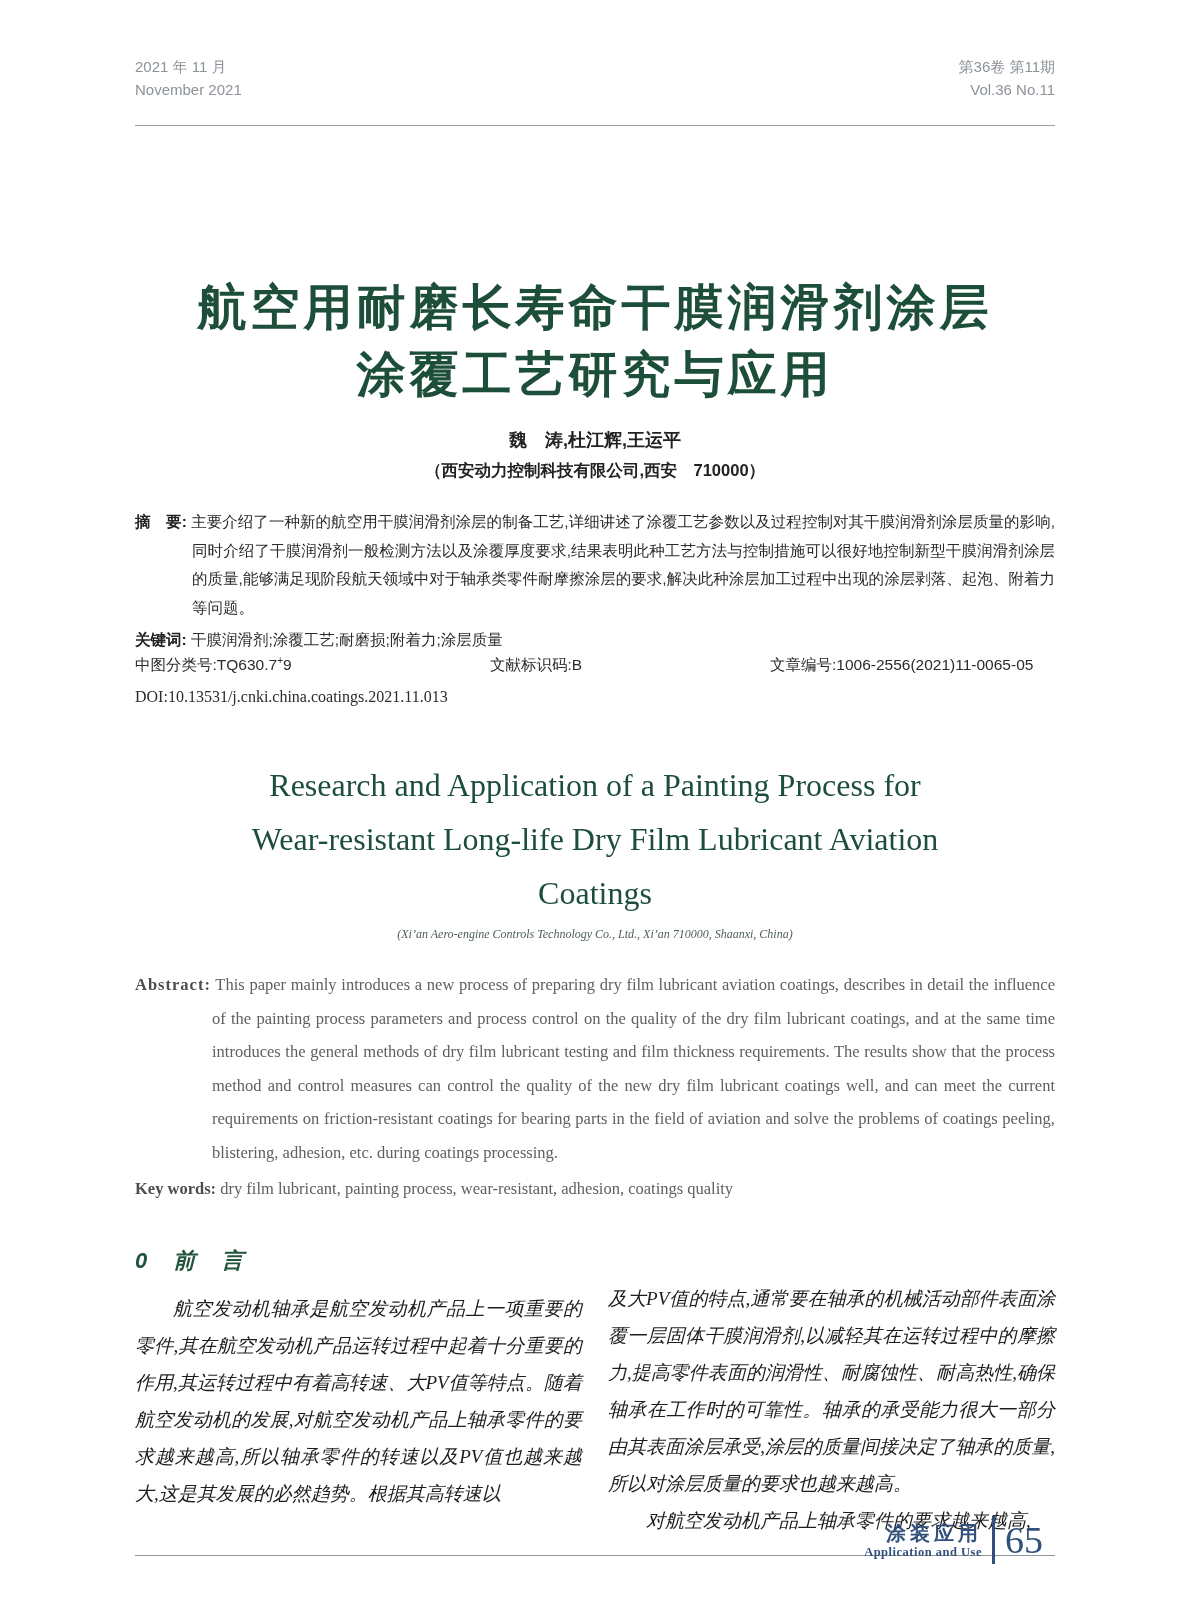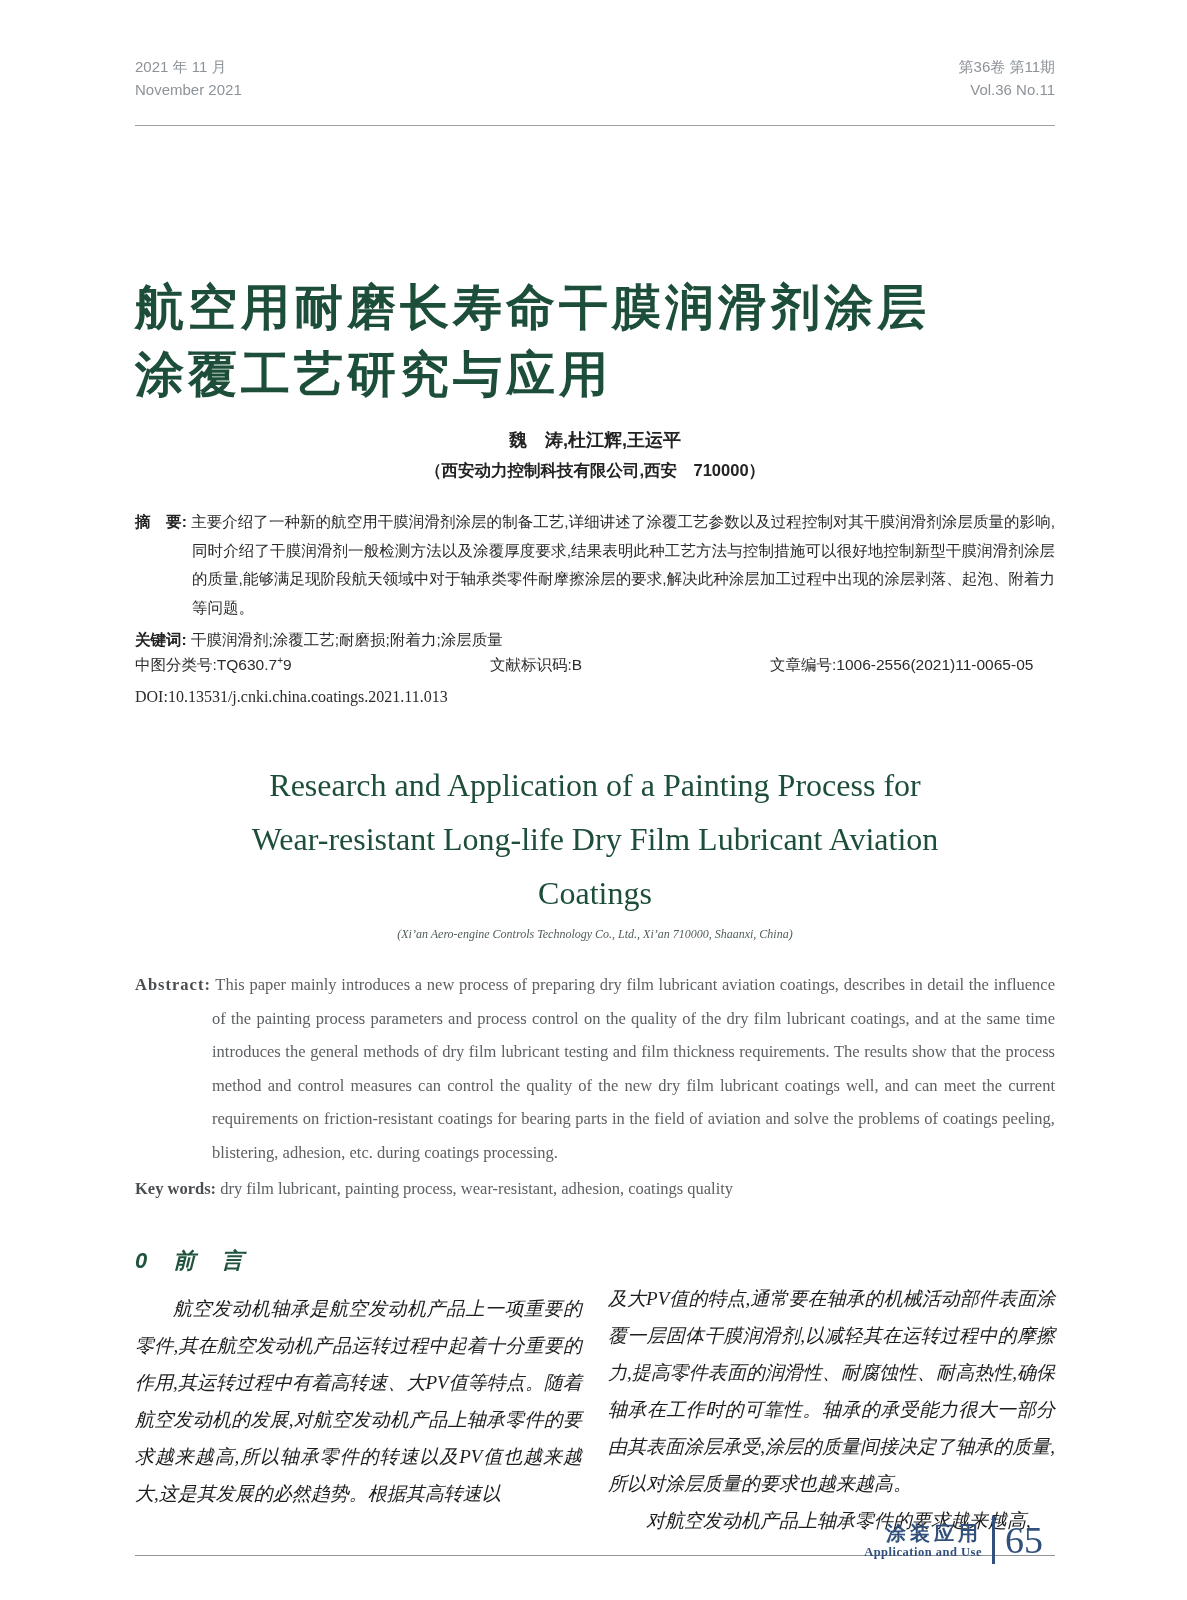--- a/index.html
+++ b/index.html
@@ -21,20 +21,21 @@
     color:#8d9399; font-size:15px; line-height:23px;
   }
   .jheader .col { white-space:nowrap; }
   .jheader .c-left { text-align:left; width:33%; }
   .jheader .c-mid { text-align:center; width:34%; letter-spacing:1px; }
   .jheader .c-right { text-align:right; width:33%; }
 
   
   .title-cn {
     margin-top:148px;
+    text-align:center;
     color:#1d4e39;
     font-weight:700;
     font-size:49px;
     letter-spacing:4px;
     line-height:67px;
   }
   .authors-cn {
     margin-top:20px; text-align:center;
     font-weight:700; font-size:18px; color:#222;
   }

